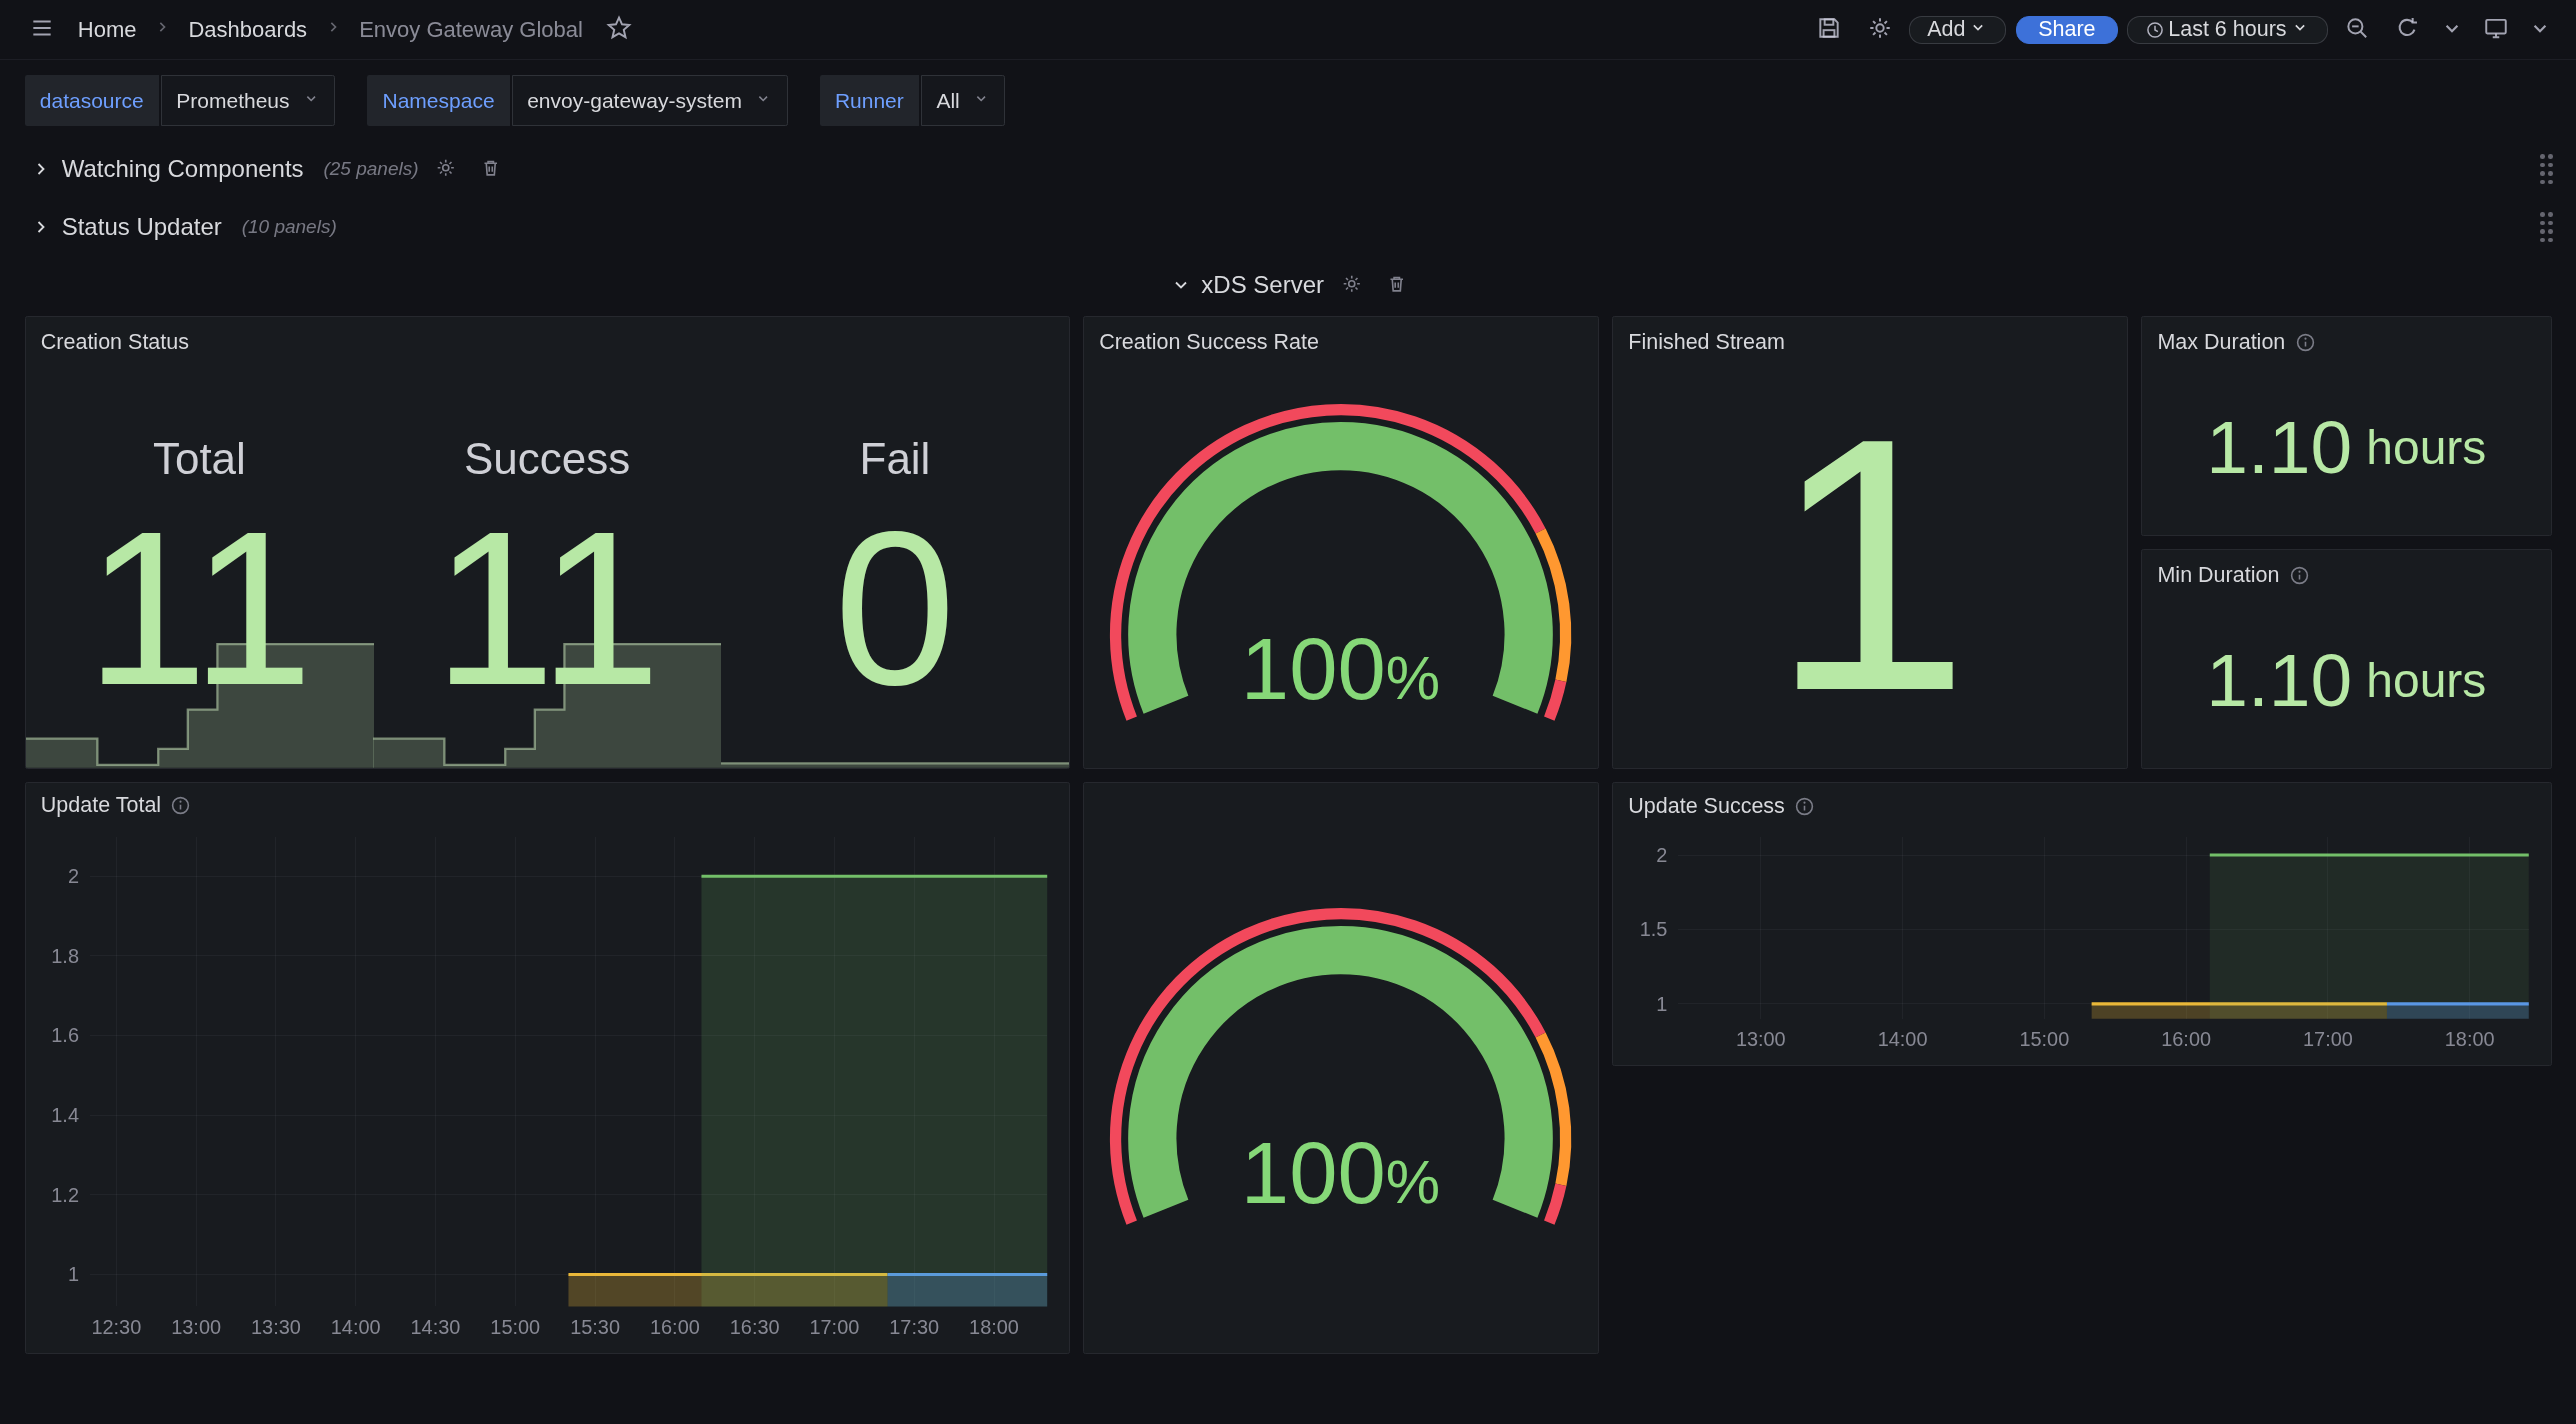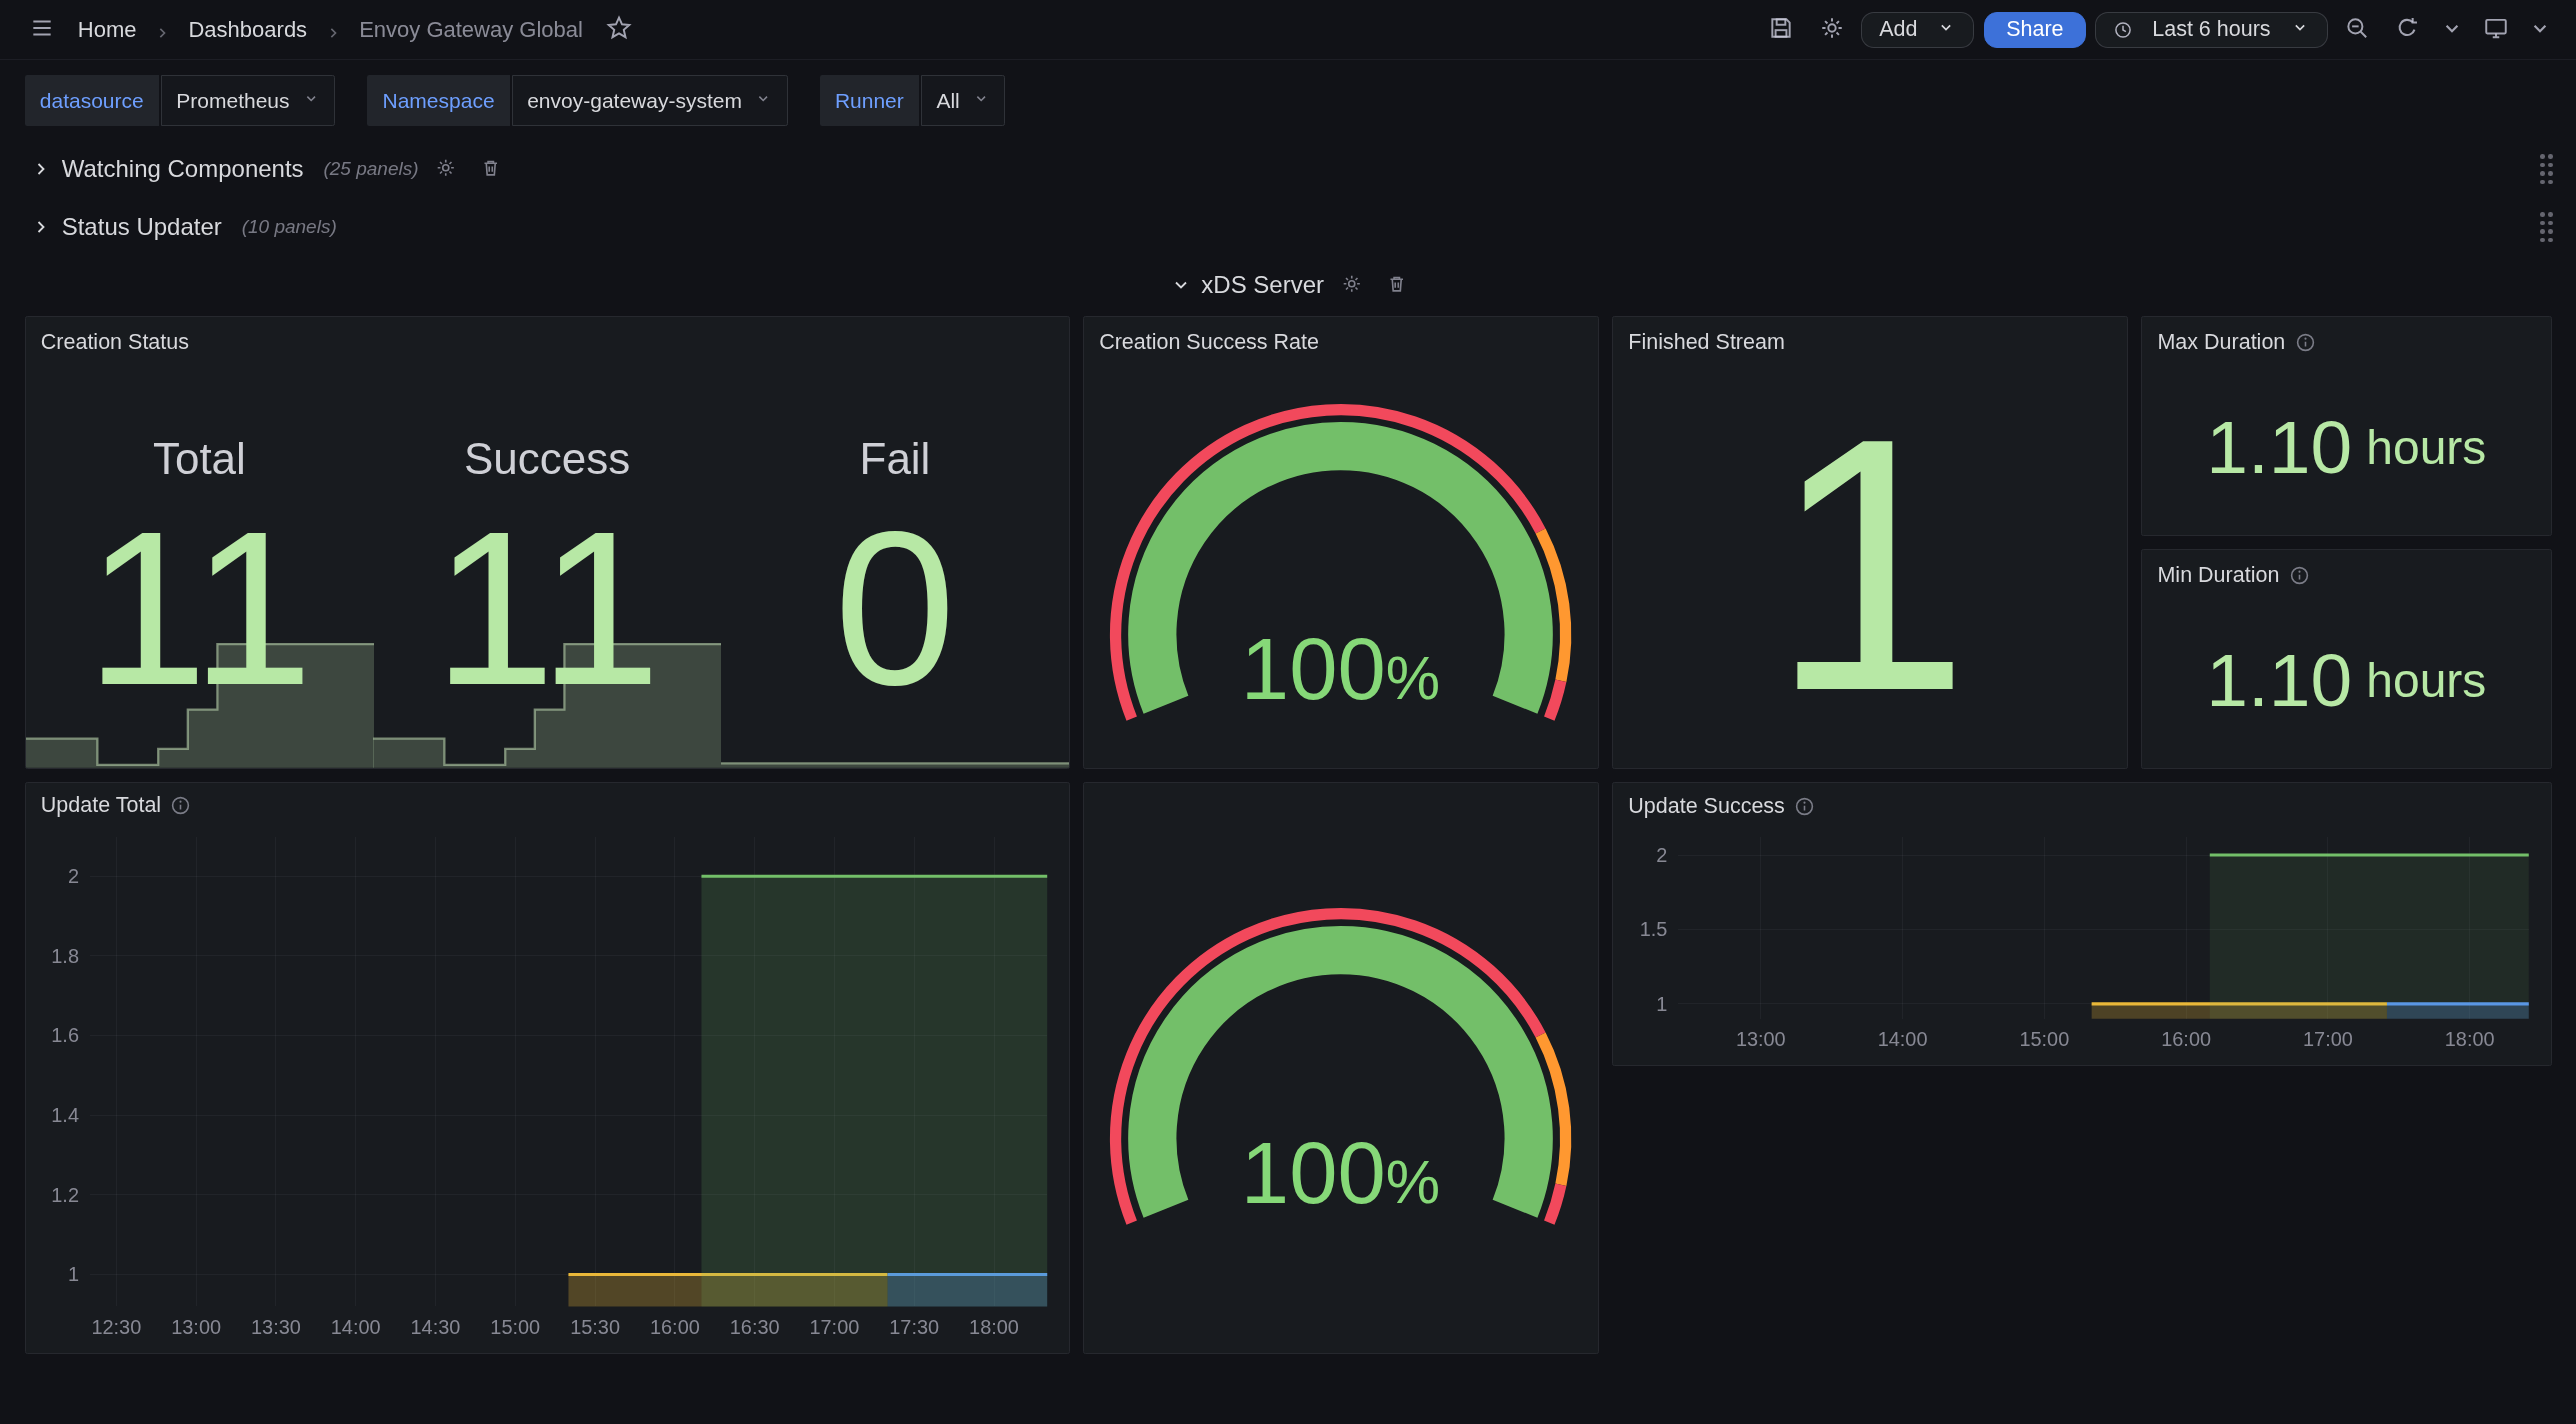--- a/index.html
+++ b/index.html
@@ -3,31 +3,31 @@
 <meta charset="utf-8">
 <style>
   * { box-sizing: border-box; margin: 0; padding: 0; }
   html,body { width: 2576px; height: 1424px; background:#111217; color:#ccccdc;
     font-family:"Liberation Sans","DejaVu Sans",sans-serif; overflow:hidden; }
 
   
   header { height:60px; display:flex; align-items:center; justify-content:space-between;
     padding:0 21.5px; border-bottom:0.8px solid rgba(204,204,220,0.07); }
   .nav-left { display:flex; align-items:center; gap:15.3px; }
-  .breadcrumb { display:flex; align-items:flex-end; gap:16px; font-size:22px; }
+  .breadcrumb { display:flex; align-items:flex-start; gap:16px; font-size:22px; }
   .crumb { color:#D8D9DD; text-decoration:none; cursor:pointer; }
   .crumb.current { color:rgba(204,204,220,0.65); }
   .crumb-sep { color:rgba(204,204,220,0.45); display:flex; }
   .crumb-sep svg { width:20px; height:20px; }
   .icon-btn { width:41px; height:41px; display:flex; align-items:center; justify-content:center;
     background:transparent; border:none; color:rgba(204,204,220,0.78); cursor:pointer; border-radius:3.1px; }
   .icon-btn svg { width:26px; height:26px; }
   .icon-btn.narrow { width:29px; }
   .nav-right { display:flex; align-items:center; gap:9.2px; }
-  .btn { height:36px; display:flex; align-items:center; gap:19px; border-radius:13px;
+  .btn { height:28px; display:flex; align-items:center; gap:3px; border-radius:13px;
     font-size:21.5px; cursor:pointer; }
   .btn svg { width:20px; height:20px; }
   .btn-outline { background:#181B1F; border:0.8px solid rgba(204,204,220,0.18); color:#D8D9DD; padding:0 17px; }
   .btn-primary { background:#3D71D9; border:0.8px solid #3D71D9; color:#FFFFFF; padding:0 21.5px; font-weight:500; }
   .clock-ic { color:rgba(204,204,220,0.85); display:flex; }
 
   
   .filters { display:flex; align-items:center; gap:32px; padding:15.3px 24.5px 14px 24.5px; }
   .var { display:flex; align-items:stretch; gap:2.3px; height:51px; }
   .var-label { display:flex; align-items:center; padding:0 15.3px; background:#22252B; color:#6E9FFF;

